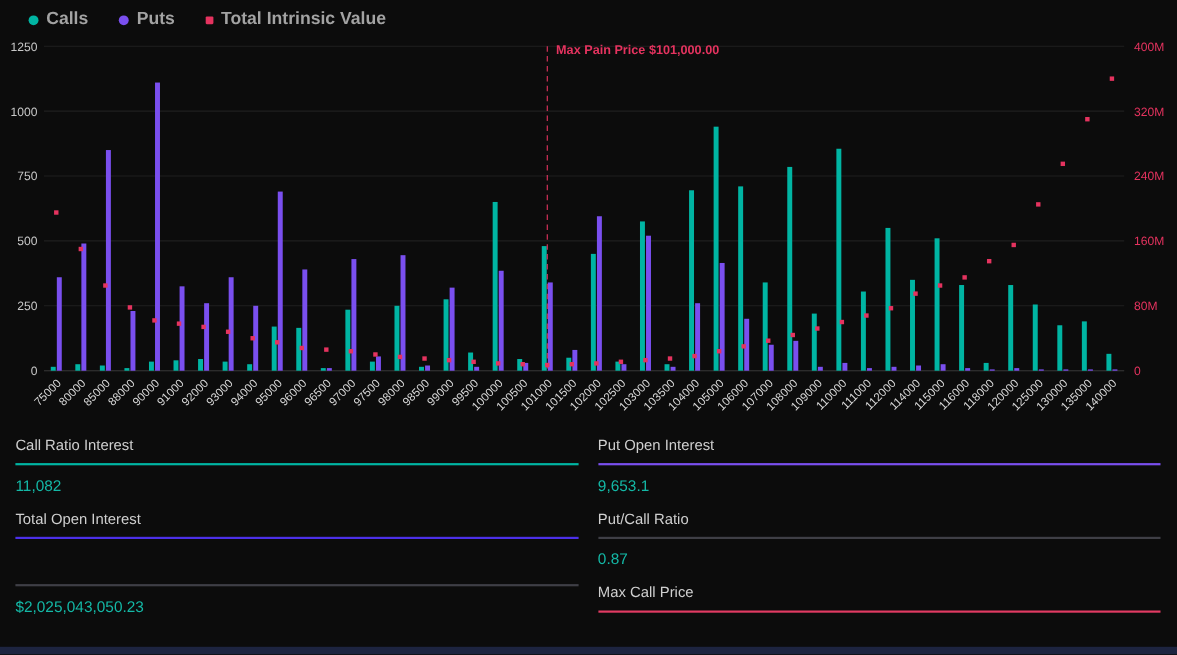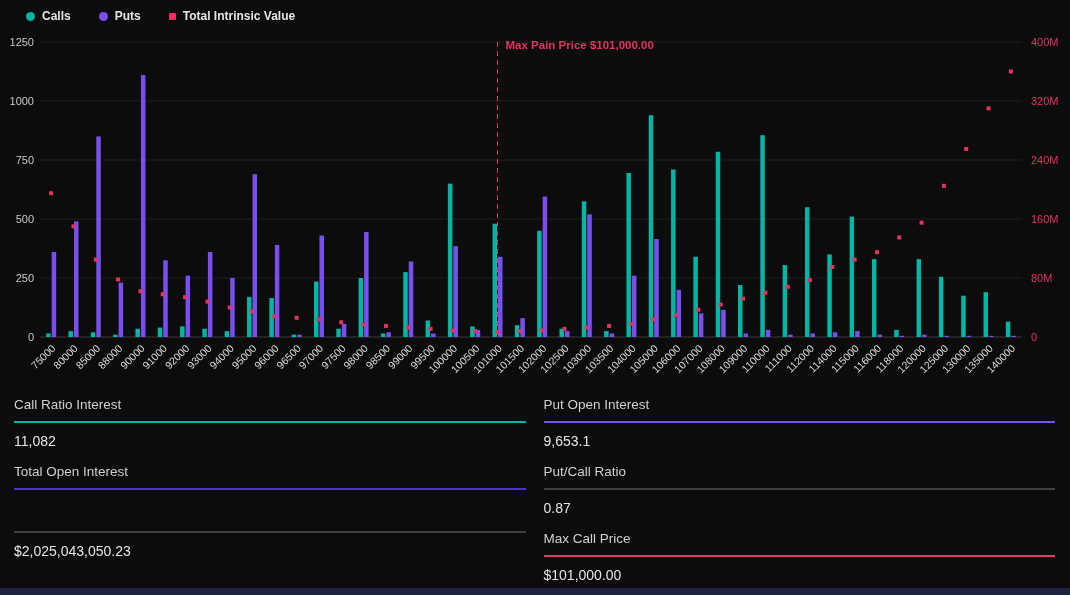--- a/index.html
+++ b/index.html
@@ -6,28 +6,28 @@
   html,body{width:1070px;height:595px}
   body{
     background:#0c0c0c;
     font-family:"Liberation Sans",sans-serif;
     overflow:hidden;
     position:relative;
   }
   .chart-wrap{position:relative;width:1070px;height:385px}
   #chart-svg{position:absolute;top:0;left:0}
   .legend{position:absolute;top:9px;left:26px;display:flex;gap:28px;align-items:center;z-index:2}
-  .legend-item{display:flex;align-items:center;gap:7px;color:#e5e5e5;font-size:12px;font-weight:700;cursor:pointer}
+  .legend-item{display:flex;align-items:center;gap:7px;color:#a3a3a3;font-size:16px;font-weight:700;cursor:pointer}
   .marker-dot{width:9px;height:9px;border-radius:50%}
   .marker-square{width:7px;height:7px;border-radius:1px}
   .stats{display:grid;grid-template-columns:1fr 1fr;column-gap:18px;padding:12px 15px 0 14px}
   .stat-cell{margin-bottom:15px}
   .stat-label{color:#cfcfcf;font-size:13.5px;margin-bottom:9px}
   .stat-line{height:2px;width:100%;margin-bottom:10px;background:#3f3f46}
-  .stat-value{color:#e5e5e5;font-size:14px}
+  .stat-value{color:#14b8a6;font-size:14px}
   .footer-bar{position:absolute;bottom:0;left:0;width:100%;height:7px}
 </style>
 </head>
 <body>
 
 <div class="chart-wrap">
   <div class="legend">
     <div class="legend-item">
       <span class="marker-dot" style="background: rgb(0, 181, 163);"></span>
       <span>Calls</span>
@@ -262,17 +262,16 @@
     <div class="stat-line" style="background: rgb(63, 63, 70);"></div>
     <div class="stat-value">0.87</div>
   </div>
   <div class="stat-cell">
     <div class="stat-line" style="background: rgb(63, 63, 70);"></div>
     <div class="stat-value">$2,025,043,050.23</div>
   </div>
   <div class="stat-cell">
     <div class="stat-label">Max Call Price</div>
     <div class="stat-line" style="background: rgb(226, 59, 99);"></div>
-    <div class="stat-value">$101,000.00</div>
   </div>
 </div>
 
 <div class="footer-bar" style="background: rgb(29, 36, 64);"></div>
 
 </body></html>

